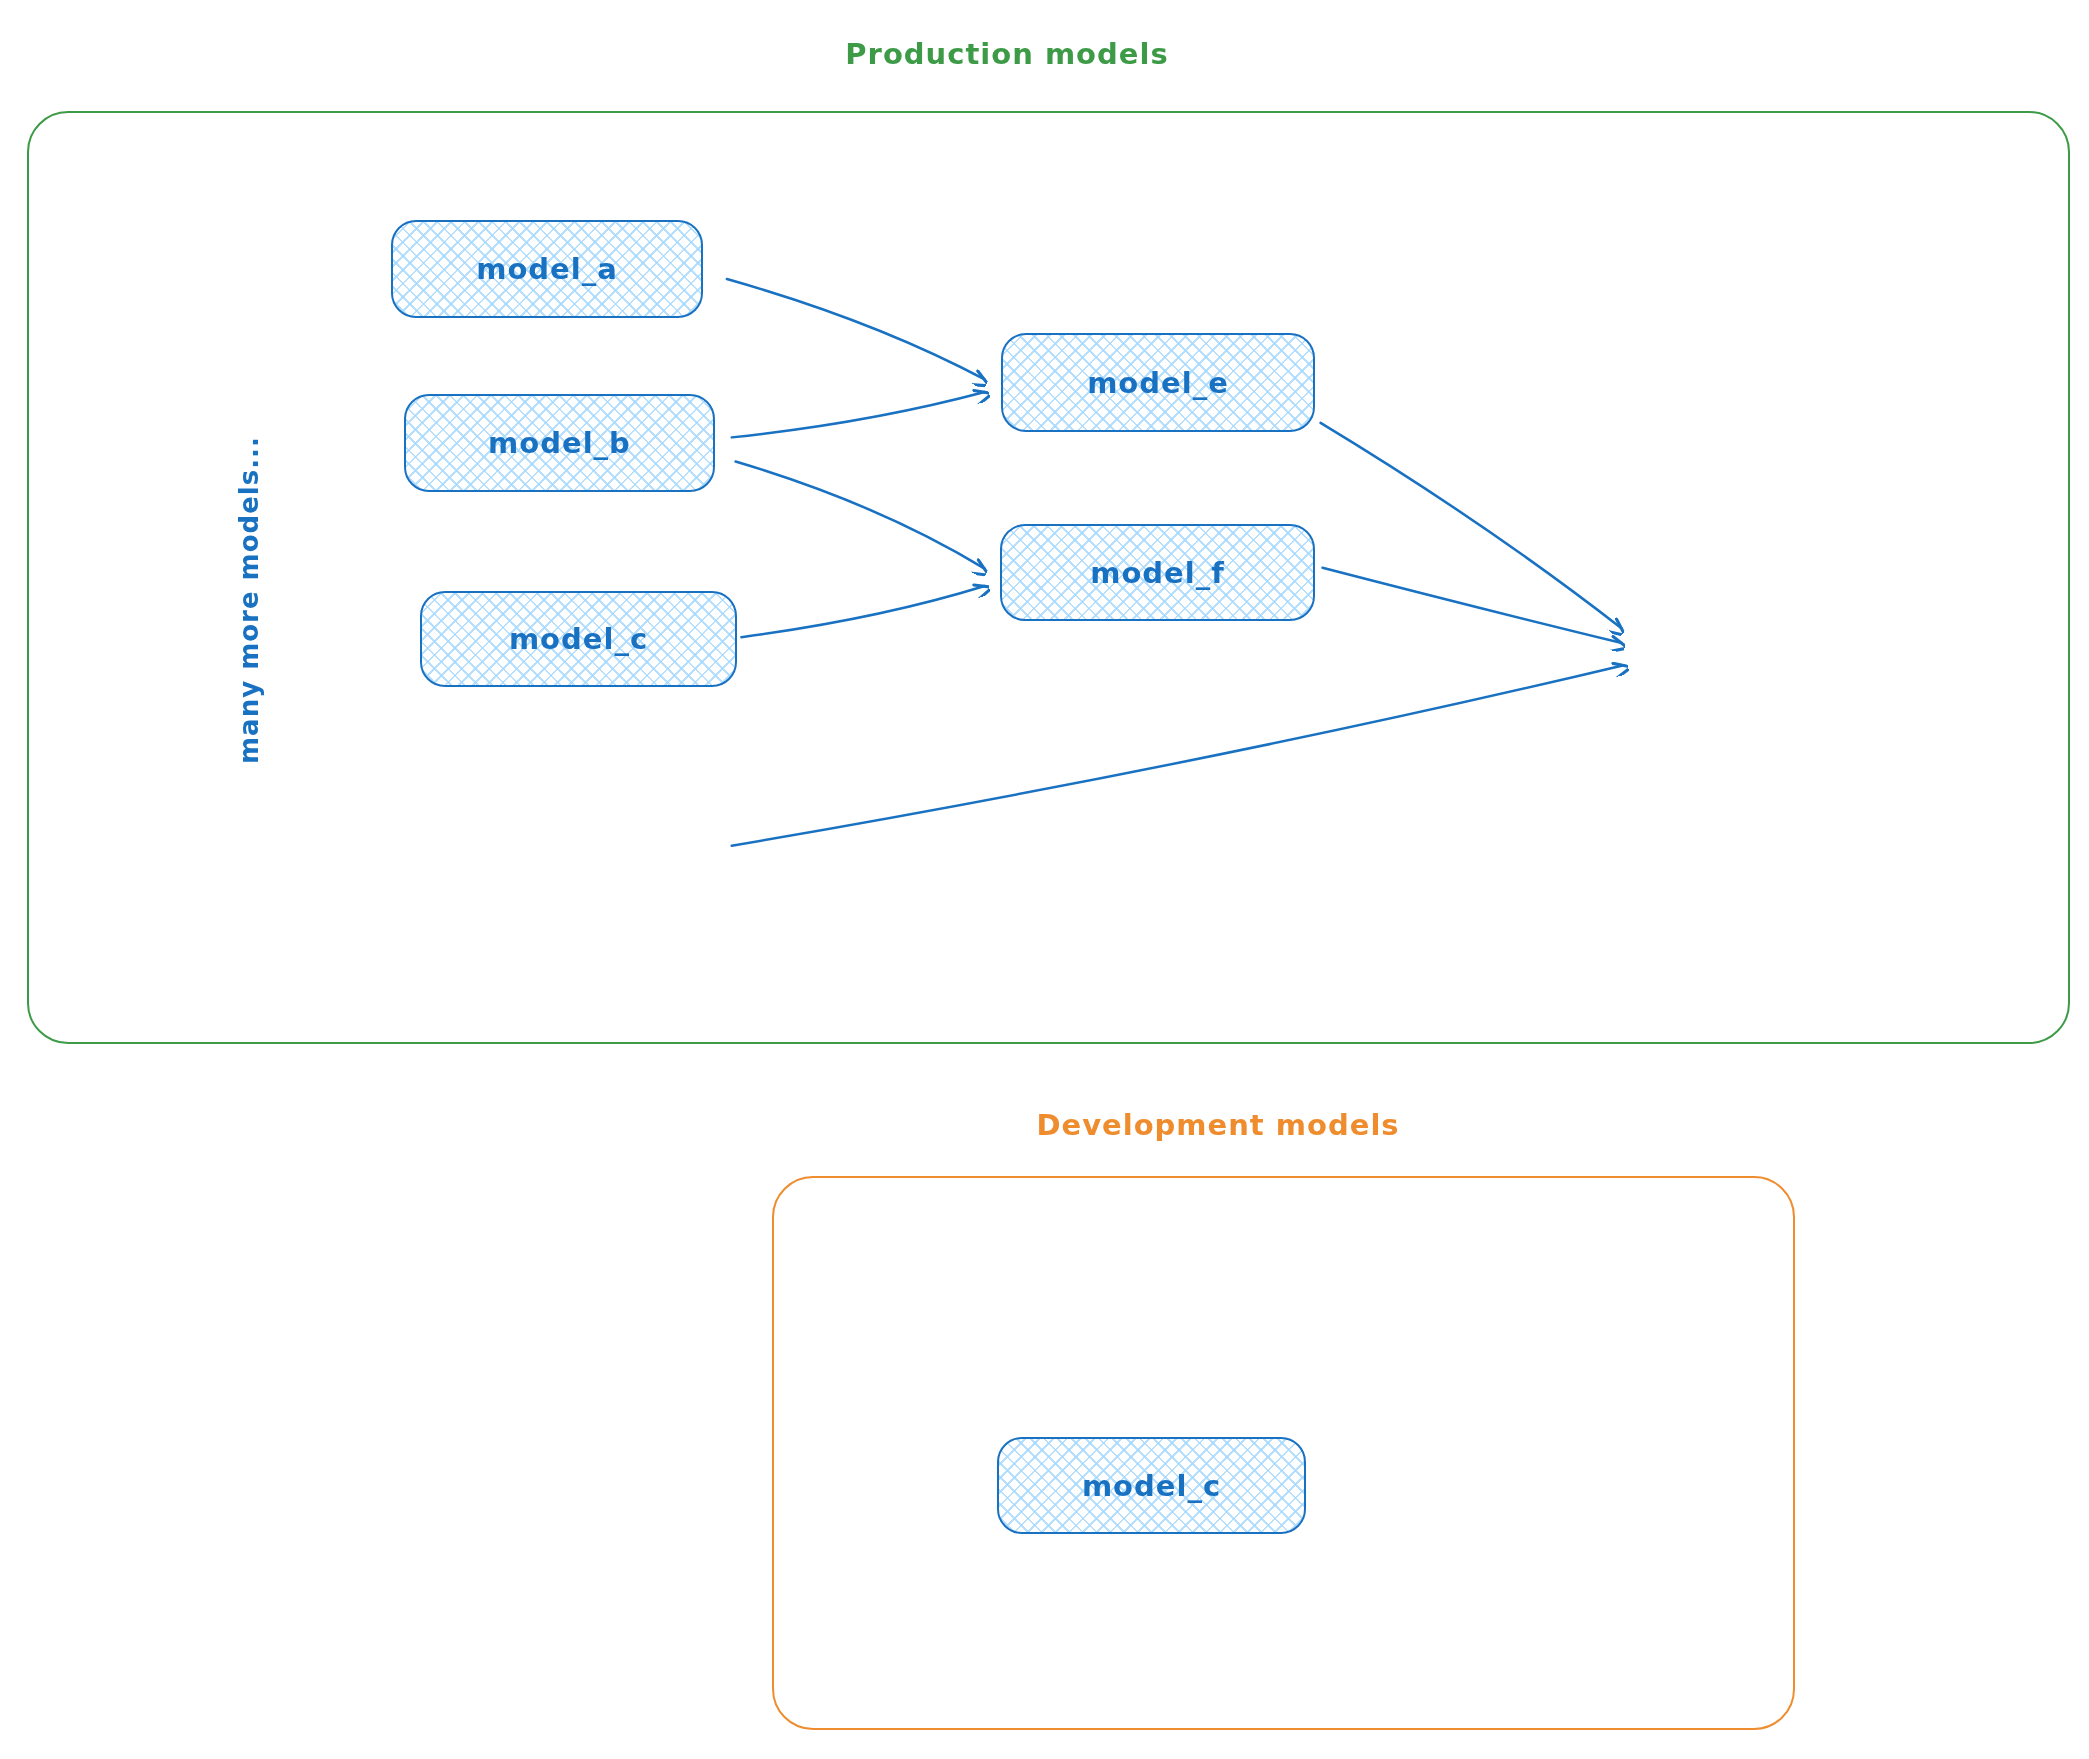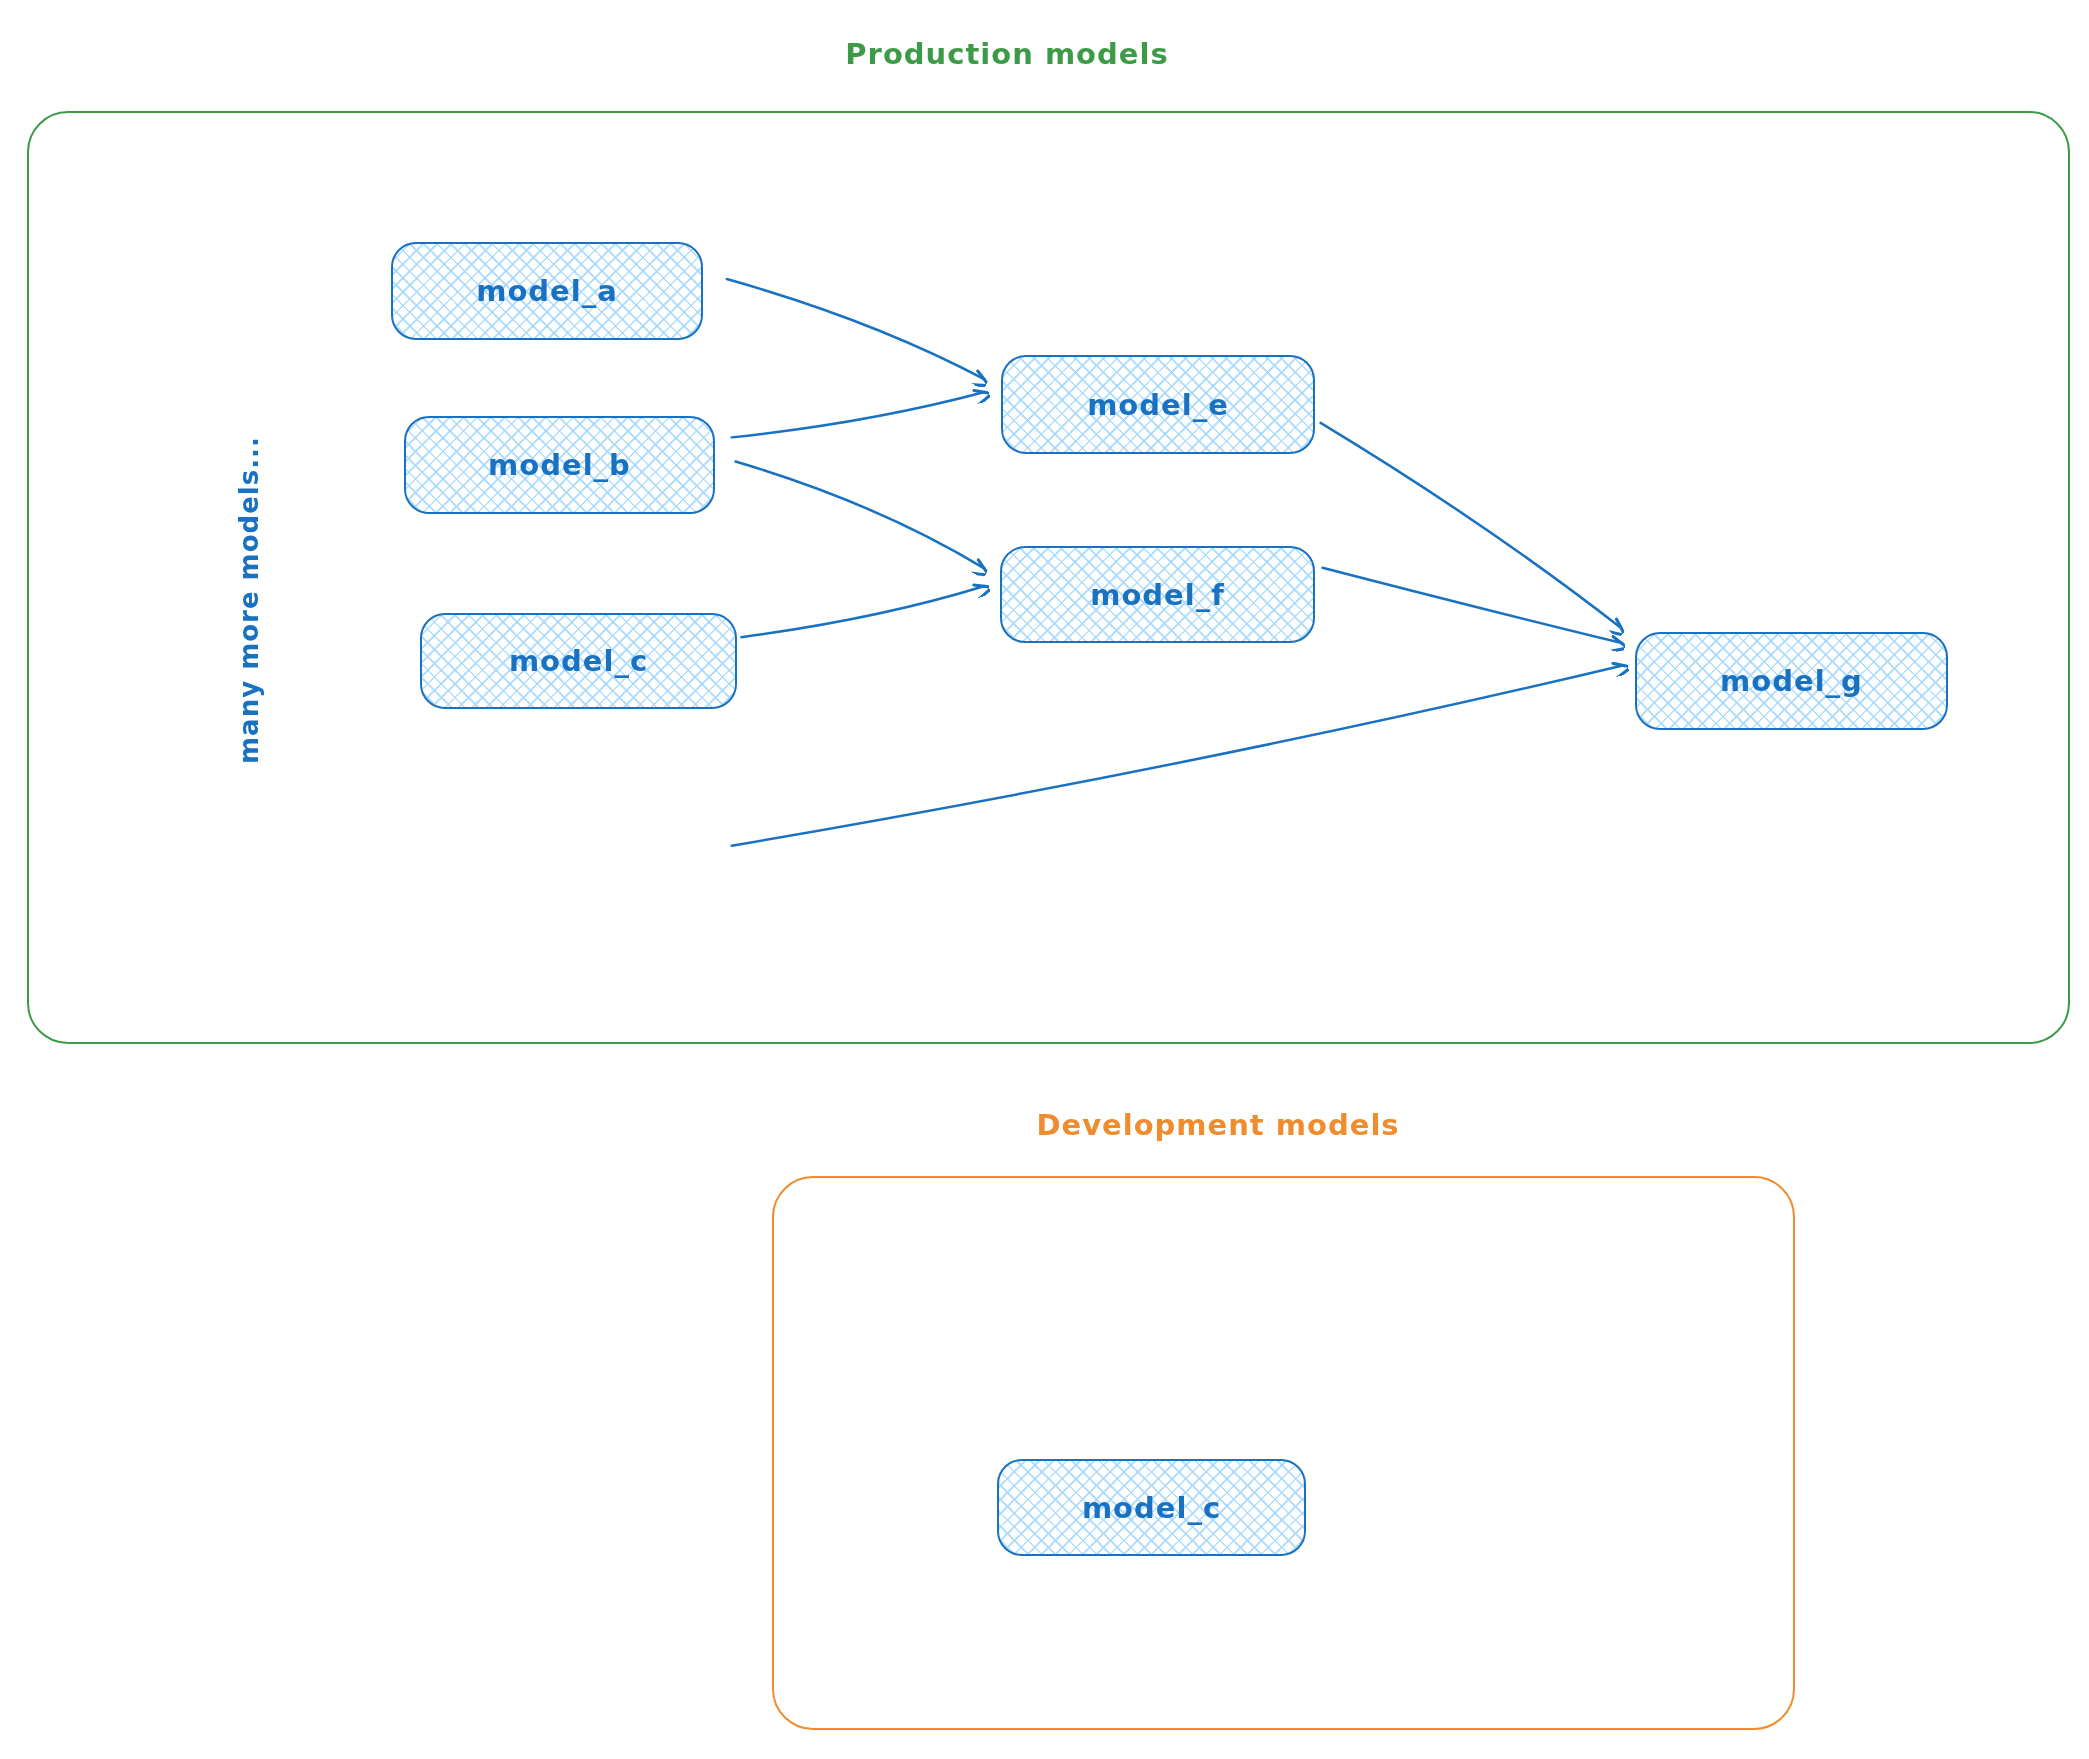--- a/index.html
+++ b/index.html
@@ -59,21 +59,20 @@
     border: 2.4px solid #1971c2;
     border-radius: 25px;
     display: flex;
     align-items: center;
     justify-content: center;
     box-sizing: border-box;
     background:
       repeating-linear-gradient(45deg,  rgba(165,216,255,0.80) 0 1.9px, transparent 1.9px 9.7px),
       repeating-linear-gradient(-45deg, rgba(165,216,255,0.80) 0 1.9px, transparent 1.9px 9.7px),
       #ffffff;
-    margin-top: 22px;
   }
   .node-label {
     color: #1971c2;
     font-size: 29px;
     font-weight: bold;
     letter-spacing: 1px;
     white-space: nowrap;
   }
 
   .node-a     { left: 391px;  top: 220px;  width: 312px; height: 98px; }
@@ -133,23 +132,20 @@
   </div>
   <div class="node node-c">
     <span class="node-label">model_c</span>
   </div>
   <div class="node node-e">
     <span class="node-label">model_e</span>
   </div>
   <div class="node node-f">
     <span class="node-label">model_f</span>
   </div>
-  <div class="node node-g">
-    <span class="node-label">model_g</span>
-  </div>
 
   <div class="group-title dev-title">Development models</div>
 
   <div class="container dev-container"></div>
 
   <div class="node node-dev-c">
     <span class="node-label">model_c</span>
   </div>
 
 </div>

